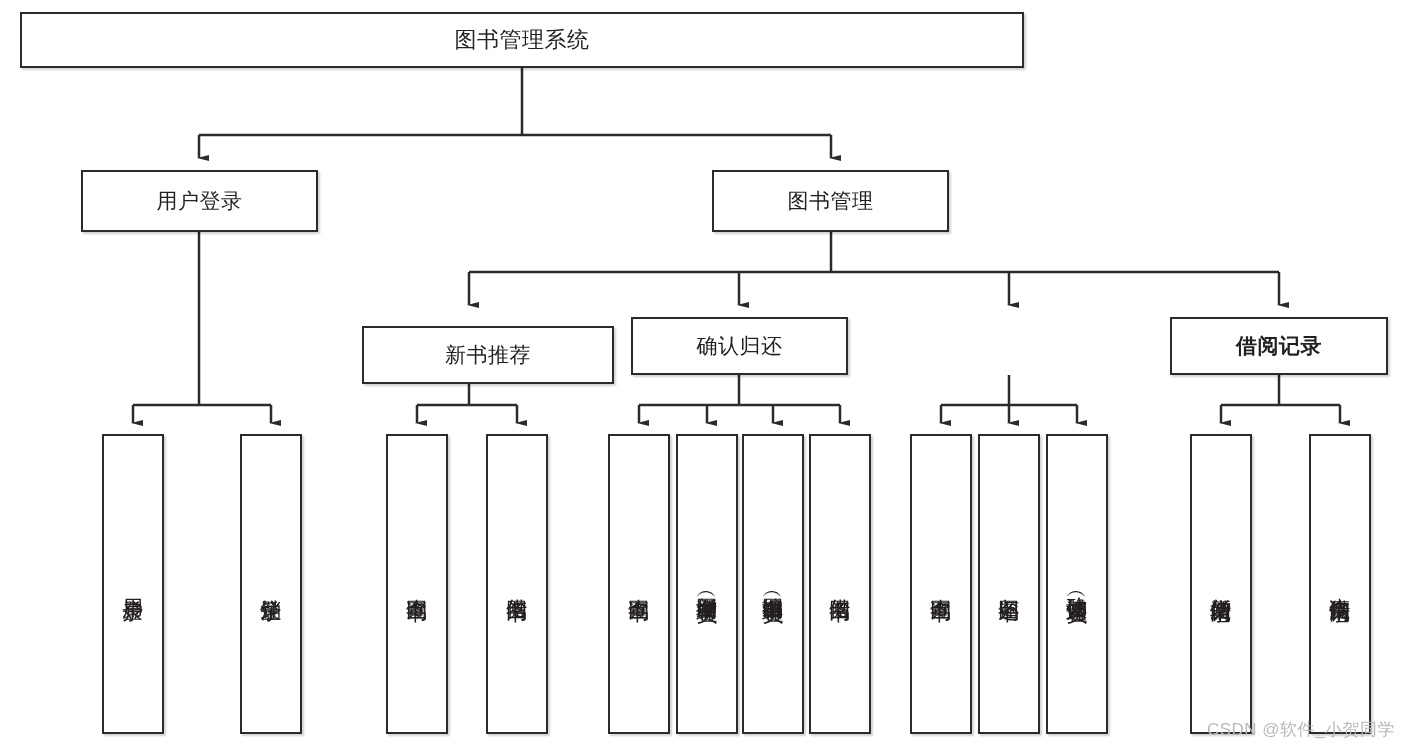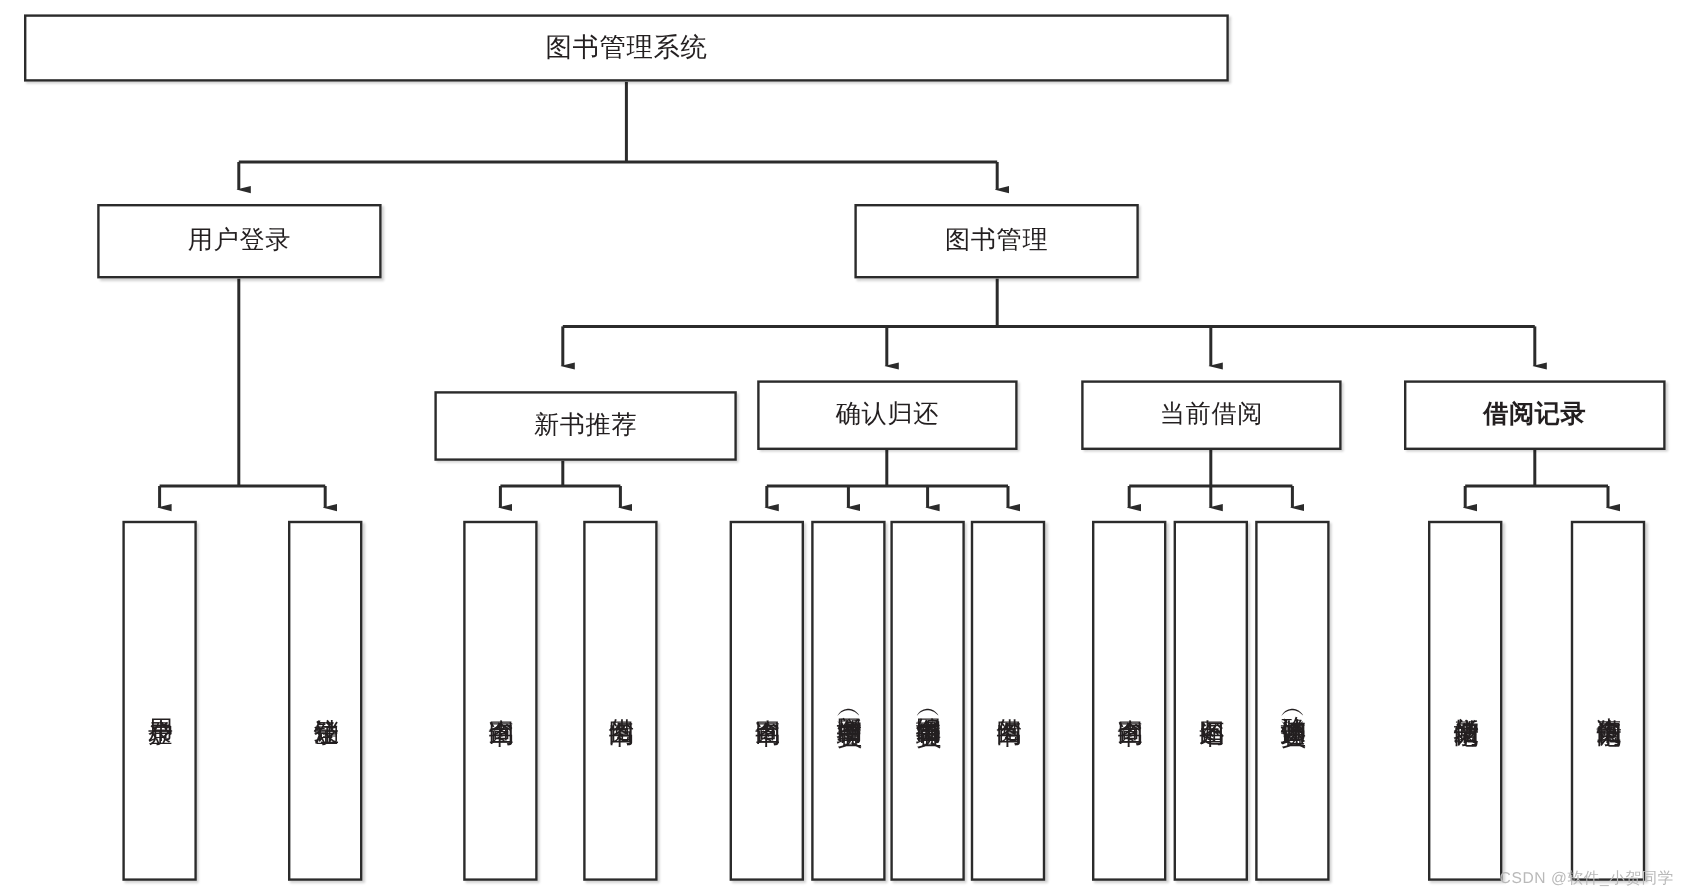--- a/index.html
+++ b/index.html
@@ -62,21 +62,21 @@
     line-height: 1.32;
     letter-spacing: 1px;
     color: #231f20;
     text-align: center;
     white-space: nowrap;
   }
   .watermark {
     position: absolute;
     right: 10px;
     bottom: 6px;
-    font-size: 13px;
+    font-size: 17px;
     color: #b9b9b9;
     letter-spacing: 0.5px;
     white-space: nowrap;
     user-select: none;
     margin-top: 48px;
   }
 </style>
 </head>
 <body>
 
@@ -142,23 +142,20 @@
   <div class="node" style="left:712px; top:170px; width:237px; height:62px;justify-content:center;">
     <span class="label">图书管理</span>
   </div>
 
   <div class="node" style="left:362px; top:326px; width:252px; height:58px;">
     <span class="label">新书推荐</span>
   </div>
   <div class="node" style="left:631px; top:317px; width:217px; height:58px;">
     <span class="label">确认归还</span>
   </div>
-  <div class="node" style="left:901px; top:317px; width:217px; height:58px;">
-    <span class="label">当前借阅</span>
-  </div>
   <div class="node" style="left:1170px; top:317px; width:218px; height:58px;font-weight:bold;">
     <span class="label">借阅记录</span>
   </div>
 
   <div class="leaf" style="left:102px; top:434px; width:62px; height:300px;">
     <span class="vlabel">用户登录</span>
   </div>
   <div class="leaf" style="left:240px; top:434px; width:62px; height:300px;">
     <span class="vlabel">注销登录</span>
   </div>

